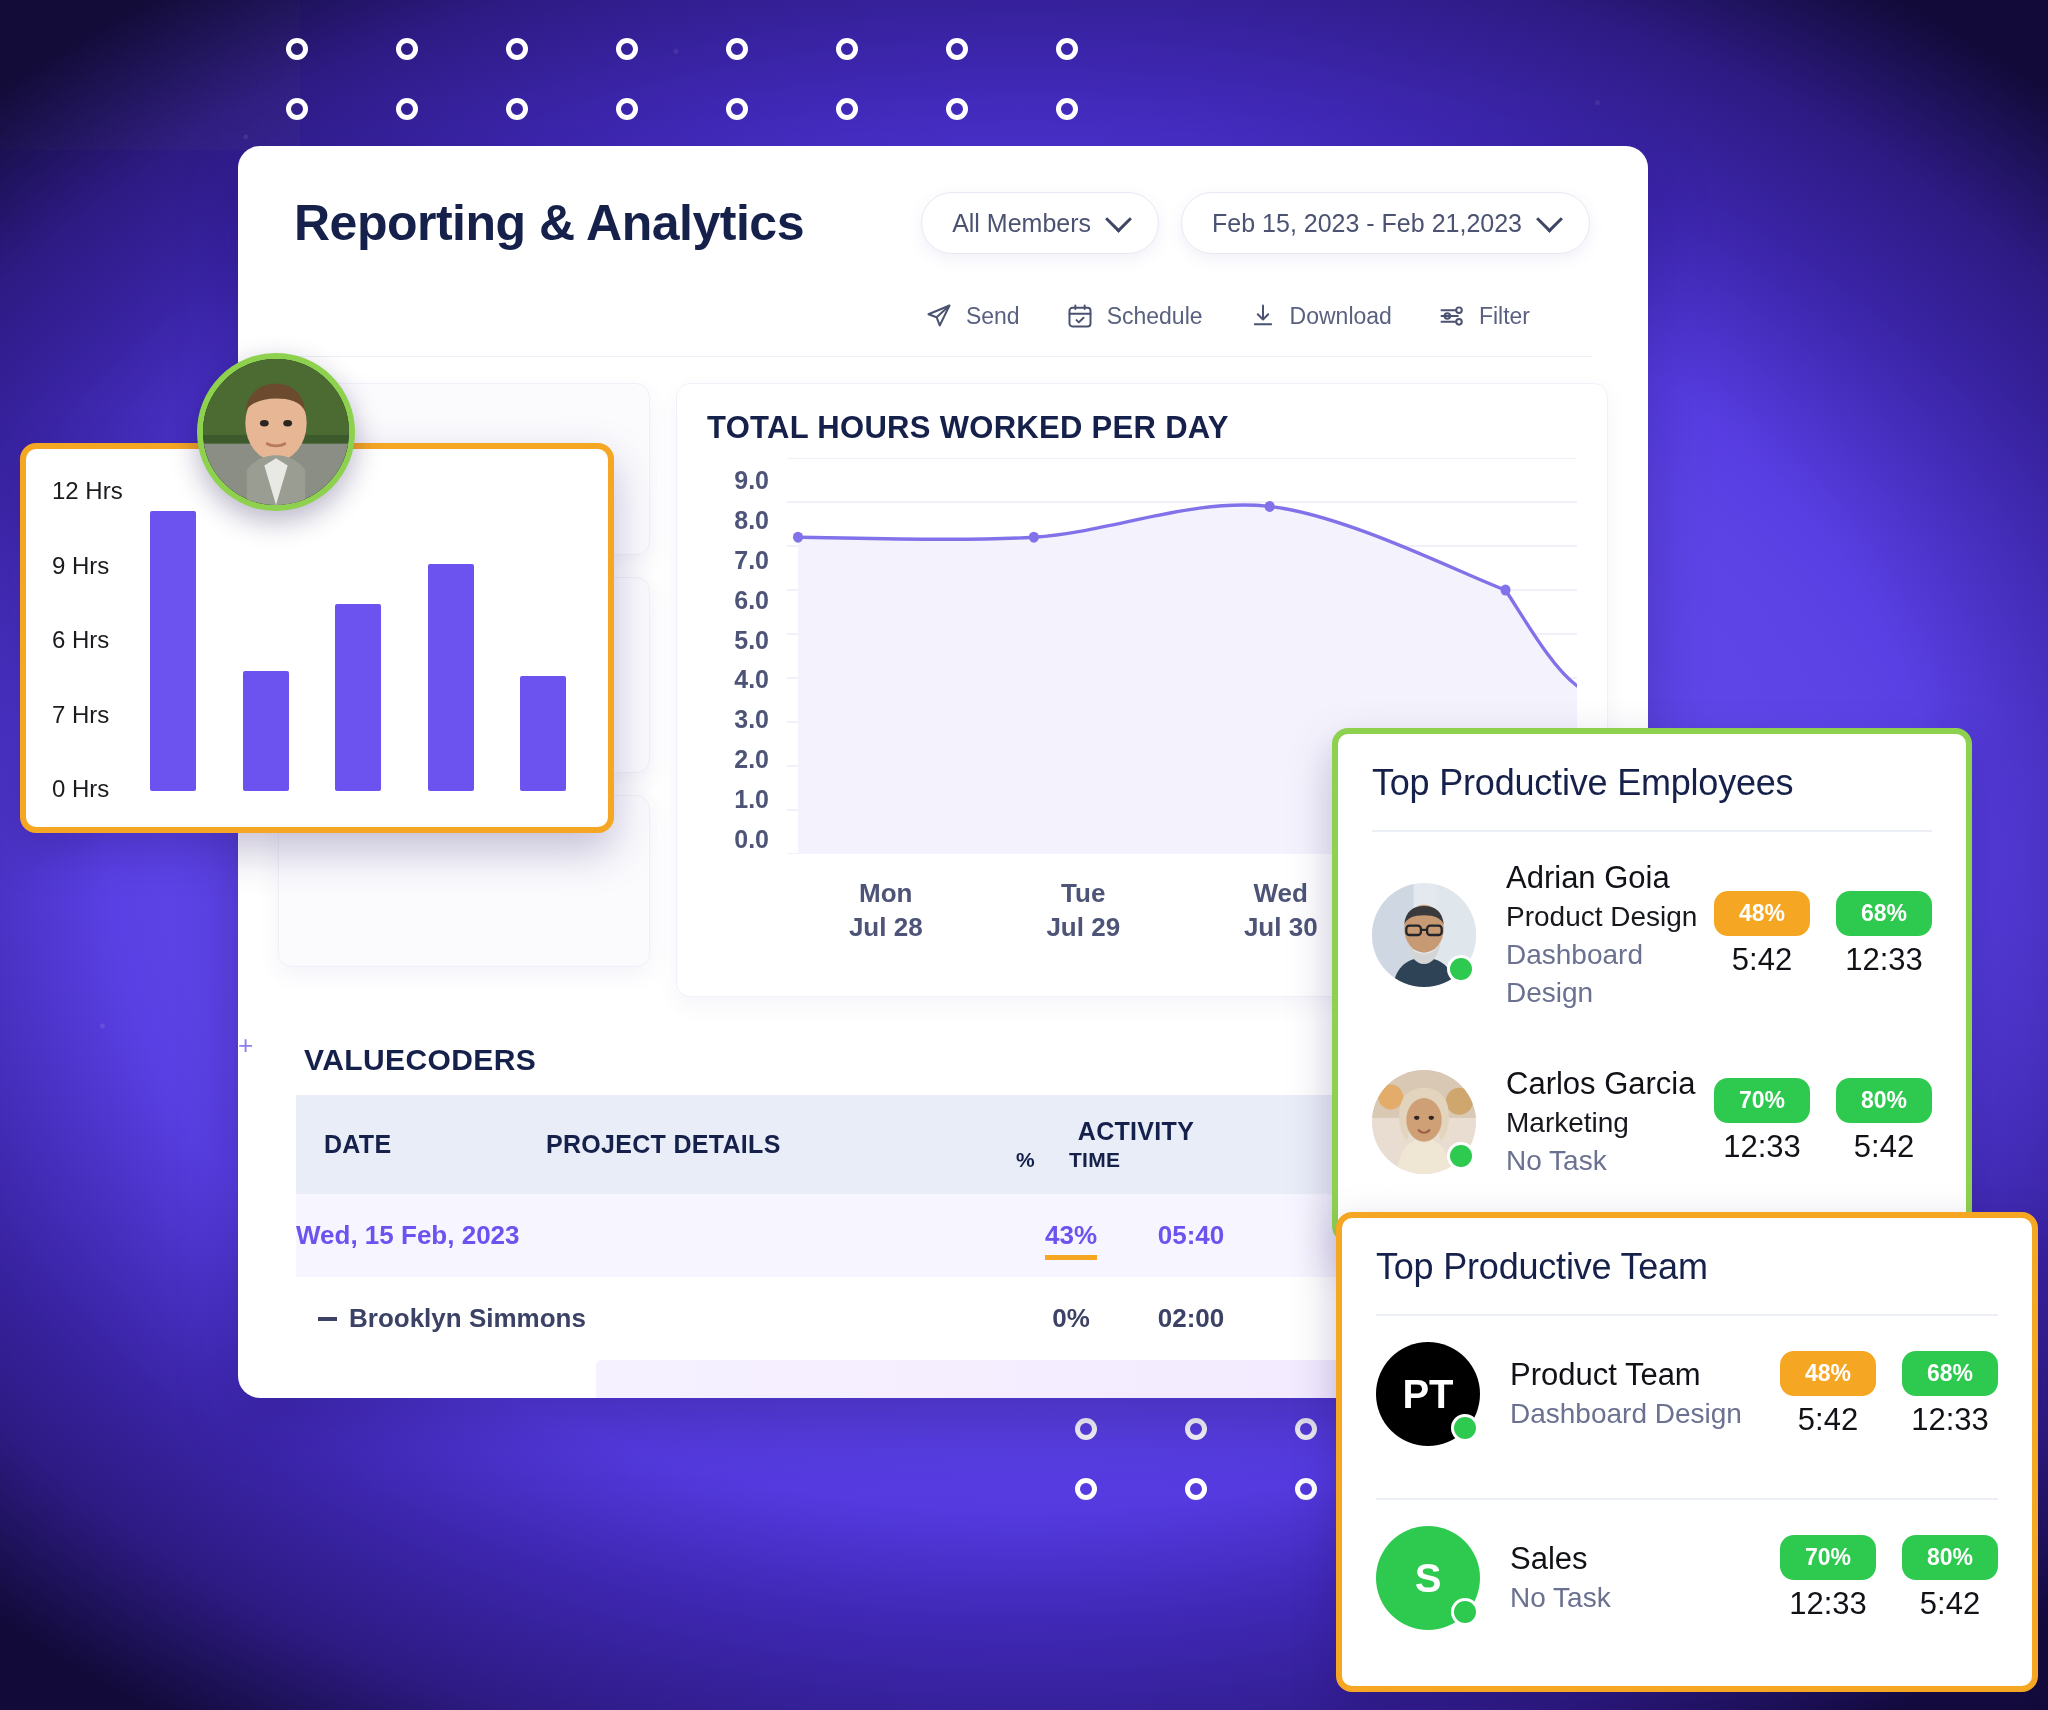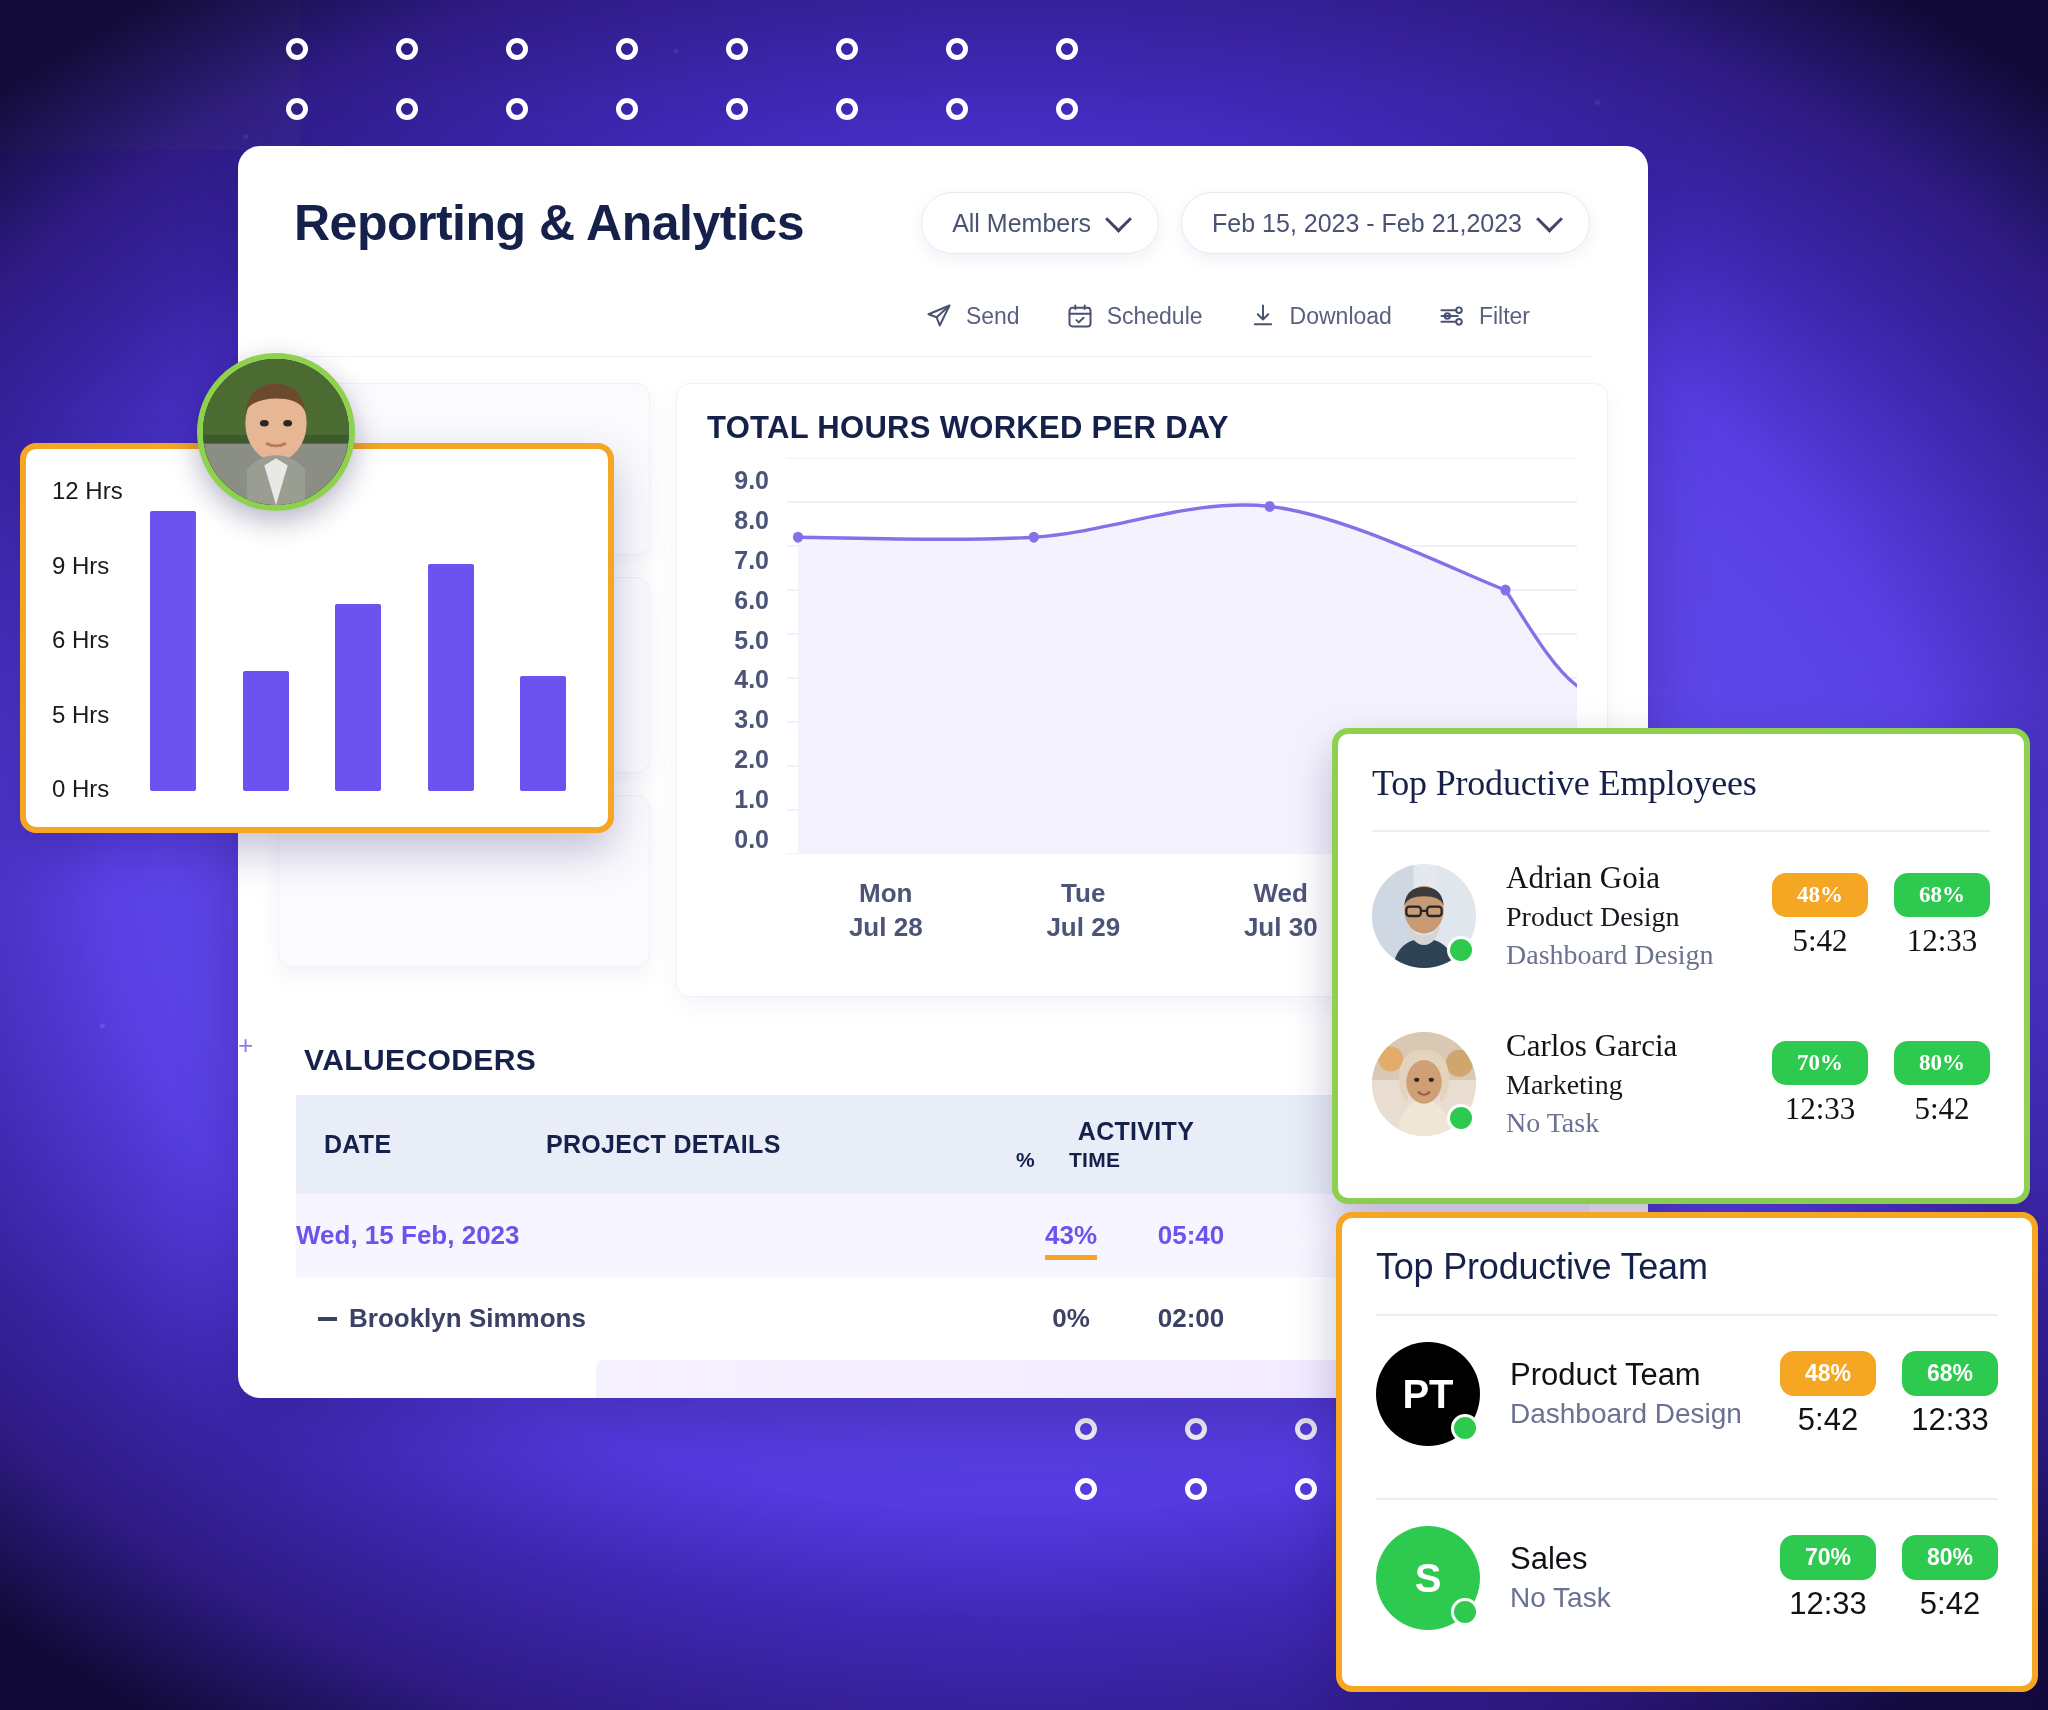--- a/index.html
+++ b/index.html
@@ -207,25 +207,24 @@
 
   #avatar-float {
     position: absolute; left: 197px; top: 353px;
     width: 158px; height: 158px; border-radius: 50%;
     border: 6px solid #8ed14f; overflow: hidden;
     box-shadow: 0 10px 28px rgba(20,10,70,.30);
     background: #2e4a2a;
   }
 
   #emp-card {
-    left: 1332px; top: 728px; width: 698px;
+    left: 1332px; top: 728px; width: 640px;
     border: 6px solid #8ed14f;
     box-shadow: 0 18px 44px rgba(30,12,90,.25);
     padding: 28px 34px 30px 34px;
-    font-family: Liberation Serif, serif;
   }
   #team-card {
     left: 1336px; top: 1212px; width: 702px;
     border: 6px solid #f5a623;
     box-shadow: 0 18px 44px rgba(30,12,90,.25);
     padding: 28px 34px 30px 34px;
   }
   .ov-title { font-size: 36px; color: #16214b; font-weight: 400; letter-spacing: -.2px; }
   .ov-rule { height: 2px; background: #eceef5; margin: 26px 0 0 0; }
 
@@ -507,21 +506,21 @@
   <span>0%</span>
   <span>45:00</span>
   <span style="margin-left:78px">8:30:00</span>
 </div>
 
 <div id="bar-card" class="overlay">
   <div id="bar-y">
     <span>12 Hrs</span>
     <span>9 Hrs</span>
     <span>6 Hrs</span>
-    <span>5 Hrs</span>
+    <span>7 Hrs</span>
     <span>0 Hrs</span>
   </div>
   <div id="bar-plot">
       <div class="bar" title="1: 11.2" style="height: 93.3333%; background: rgb(108, 83, 239);"></div>
       <div class="bar" title="2: 4.8" style="height: 40%; background: rgb(108, 83, 239);"></div>
       <div class="bar" title="3: 7.5" style="height: 62.5%; background: rgb(108, 83, 239);"></div>
       <div class="bar" title="4: 9.1" style="height: 75.8333%; background: rgb(108, 83, 239);"></div>
       <div class="bar" title="5: 4.6" style="height: 38.3333%; background: rgb(108, 83, 239);"></div>
     </div>
 </div>

